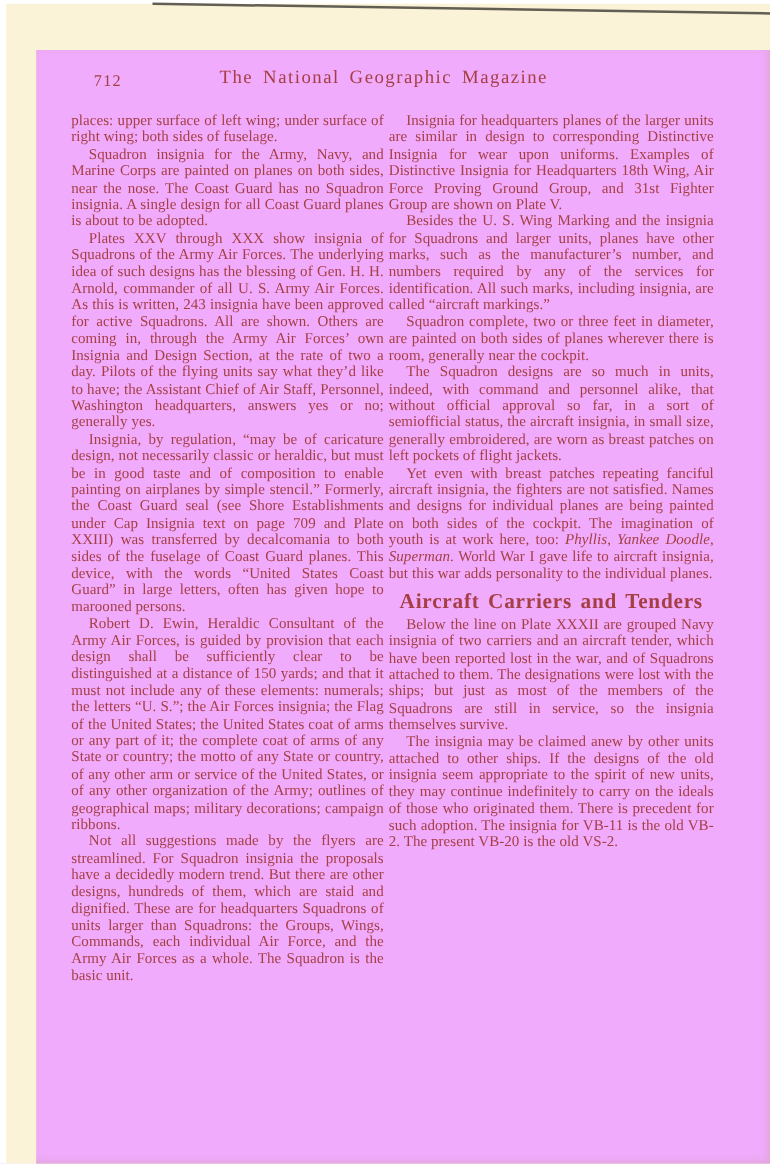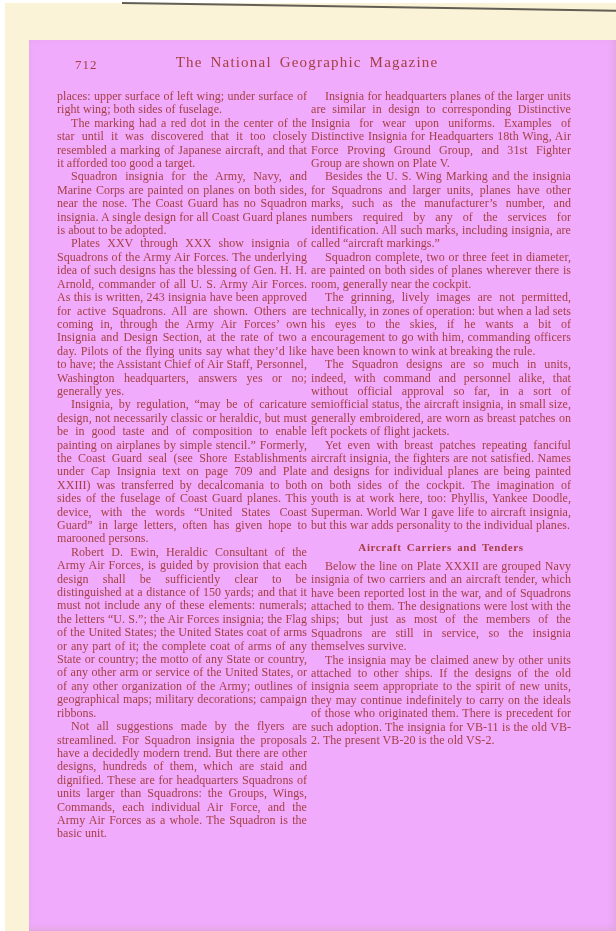--- a/index.html
+++ b/index.html
@@ -35,57 +35,55 @@
   .columns{
     position:absolute;left:28px;top:50px;width:524px;
     display:flex;gap:4px;
   }
   .col{font-size:12px;line-height:13.4px;text-align:justify;}
   .col-left{width:250px;}
   .col-right{width:260px;}
   .para{margin:0;text-indent:14px;letter-spacing:0.05px;}
   .para.cont{text-indent:0;}
   .para.fill-last{text-align-last:justify;}
-  .it{}
+  .it{font-style:italic;}
   .section-heading{
     margin:9px 0 5px 0;text-align:center;text-align-last:center;
-    font-weight:bold;font-size:11px;letter-spacing:0.6px;word-spacing:2px;
+    font-weight:bold;font-size:17px;letter-spacing:0.6px;word-spacing:2px;
     text-indent:0;
   }
 </style>
 </head>
 <body>
 
 <div class="scan-band"></div>
 <div class="edge-line"></div>
 
 <div class="page">
 
   <div class="page-header">
     <div class="page-number ink">712</div>
     <div class="magazine-title ink">The National Geographic Magazine</div>
   </div>
 
   <div class="columns">
 
     <div class="col col-left ink">
       <p class="para cont">places: upper surface of left wing; under surface of right wing; both sides of fuselage.</p>
-      <p class="para">The marking had a red dot in the center of the star until it was discovered that it too closely resembled a marking of Japanese aircraft, and that it afforded too good a target.</p>
       <p class="para">Squadron insignia for the Army, Navy, and Marine Corps are painted on planes on both sides, near the nose.  The Coast Guard has no Squadron insignia.  A single design for all Coast Guard planes is about to be adopted.</p>
       <p class="para">Plates XXV through XXX show insignia of Squadrons of the Army Air Forces.  The underlying idea of such designs has the blessing of Gen. H. H. Arnold, commander of all U. S. Army Air Forces.  As this is written, 243 insignia have been approved for active Squadrons.  All are shown.  Others are coming in, through the Army Air Forces’ own Insignia and Design Section, at the rate of two a day. Pilots of the flying units say what they’d like to have; the Assistant Chief of Air Staff, Personnel, Washington headquarters, answers yes or no; generally yes.</p>
       <p class="para">Insignia, by regulation, “may be of caricature design, not necessarily classic or heraldic, but must be in good taste and of composition to enable painting on airplanes by simple stencil.”  Formerly, the Coast Guard seal (see Shore Establishments under Cap Insignia text on page 709 and Plate XXIII) was transferred by decalcomania to both sides of the fuselage of Coast Guard planes.  This device, with the words “United States Coast Guard” in large letters, often has given hope to marooned persons.</p>
       <p class="para">Robert D. Ewin, Heraldic Consultant of the Army Air Forces, is guided by provision that each design shall be sufficiently clear to be distinguished at a distance of 150 yards; and that it must not include any of these elements: numerals; the letters “U. S.”; the Air Forces insignia; the Flag of the United States; the United States coat of arms or any part of it; the complete coat of arms of any State or country; the motto of any State or country, of any other arm or service of the United States, or of any other organization of the Army; outlines of geographical maps; military decorations; campaign ribbons.</p>
       <p class="para">Not all suggestions made by the flyers are streamlined.  For Squadron insignia the proposals have a decidedly modern trend.  But there are other designs, hundreds of them, which are staid and dignified.  These are for headquarters Squadrons of units larger than Squadrons: the Groups, Wings, Commands, each individual Air Force, and the Army Air Forces as a whole.  The Squadron is the basic unit.</p>
     </div>
 
     <div class="col col-right ink">
       <p class="para">Insignia for headquarters planes of the larger units are similar in design to corresponding Distinctive Insignia for wear upon uniforms.  Examples of Distinctive Insignia for Headquarters 18th Wing, Air Force Proving Ground Group, and 31st Fighter Group are shown on Plate V.</p>
       <p class="para">Besides the U. S. Wing Marking and the insignia for Squadrons and larger units, planes have other marks, such as the manufacturer’s number, and numbers required by any of the services for identification.  All such marks, including insignia, are called “aircraft markings.”</p>
       <p class="para">Squadron complete, two or three feet in diameter, are painted on both sides of planes wherever there is room, generally near the cockpit.</p>
-      <p class="para">The grinning, lively images are not permitted, technically, in zones of operation: but when a lad sets his eyes to the skies, if he wants a bit of encouragement to go with him, commanding officers have been known to wink at breaking the rule.</p>
       <p class="para">The Squadron designs are so much in units, indeed, with command and personnel alike, that without official approval so far, in a sort of semiofficial status, the aircraft insignia, in small size, generally embroidered, are worn as breast patches on left pockets of flight jackets.</p>
       <p class="para"><span>Yet even with breast patches repeating fanciful aircraft insignia, the fighters are not satisfied. Names and designs for individual planes are being painted on both sides of the cockpit.  The imagination of youth is at work here, too: </span><span class="it">Phyllis</span><span>, </span><span class="it">Yankee Doodle</span><span>, </span><span class="it">Superman</span><span>. World War I gave life to aircraft insignia, but this war adds personality to the individual planes.</span></p>
       <p class="para section-heading">Aircraft Carriers and Tenders</p>
       <p class="para">Below the line on Plate XXXII are grouped Navy insignia of two carriers and an aircraft tender, which have been reported lost in the war, and of Squadrons attached to them.  The designations were lost with the ships; but just as most of the members of the Squadrons are still in service, so the insignia themselves survive.</p>
       <p class="para">The insignia may be claimed anew by other units attached to other ships.  If the designs of the old insignia seem appropriate to the spirit of new units, they may continue indefinitely to carry on the ideals of those who originated them.  There is precedent for such adoption.  The insignia for VB-11 is the old VB-2.  The present VB-20 is the old VS-2.</p>
     </div>
 
   </div>
 </div>
 

